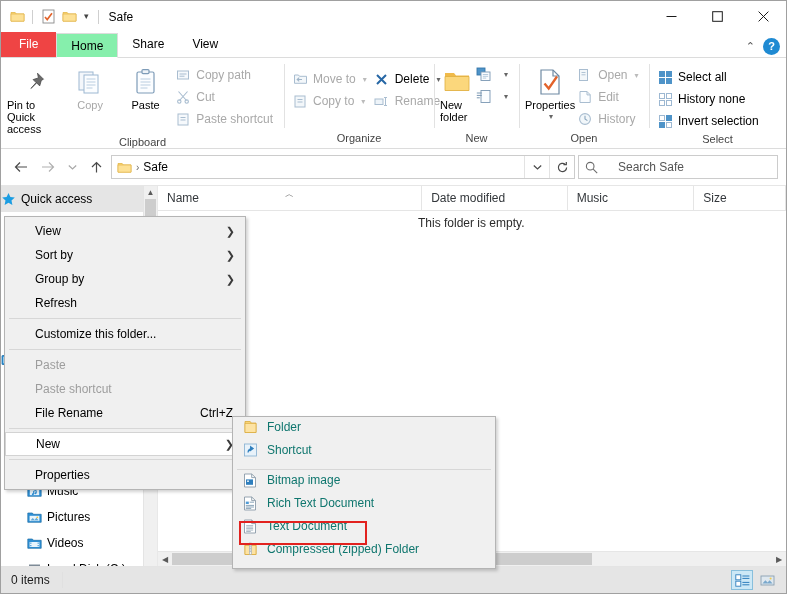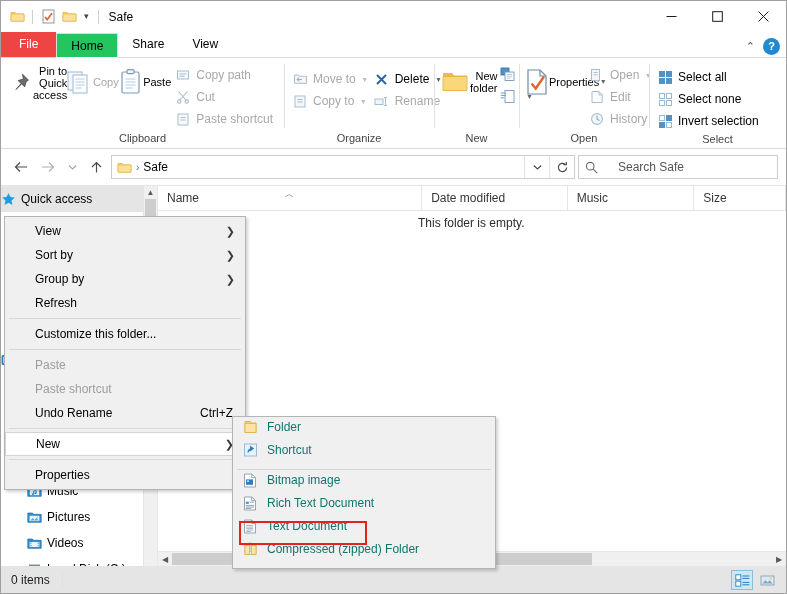--- a/index.html
+++ b/index.html
@@ -86,21 +86,21 @@
     font-size: 12px;
     color: #000;
     box-sizing: border-box;
   }
   .tab.file {
     background: #ef4444;
     color: #ffffff;
     padding: 0 18px;
   }
   .tab.active {
-    background: #22c55e;
+    background: #86efac;
     border: 1px solid #dcdcdc;
     border-bottom: 1px solid #ffffff;
     margin-bottom: -1px;
   }
   .tab-right {
     position: absolute;
     right: 6px; bottom: 2px;
     display: flex; align-items: center; gap: 8px;
   }
   .collapse-chev { color:#555; font-size: 11px; }
@@ -139,23 +139,23 @@
     padding: 4px 6px 0 6px;
   }
   .rgroup-label {
     height: 17px; line-height: 15px;
     text-align: center;
     font-size: 11px;
     color: #444;
   }
   .big-btn {
     width: 58px;
-    display: flex; flex-direction: row; align-items: center;
+    display: flex; flex-direction: column; align-items: center;
     padding-top: 3px;
-    text-align: right;
+    text-align: left;
     font-size: 11px;
     line-height: 12px;
     color: #000;
   }
   .big-btn .glyph { height: 34px; display:flex; align-items:center; justify-content:center; }
   .big-btn.dim { color: #a8a8a8; }
   .small-col { display: flex; flex-direction: column; padding-top: 2px; }
   .small-btn {
     display: flex; align-items: center; gap: 5px;
     height: 22px;
@@ -651,21 +651,21 @@
           </div>
           <div class="small-btn">
             <span class="glyph">
               <svg width="15" height="15" viewBox="0 0 15 15">
                   <rect x="1.5" y="1.5" width="5" height="5" fill="#fff" stroke="#9db8d2" stroke-width="1"></rect>
                   <rect x="8.5" y="1.5" width="5" height="5" fill="#fff" stroke="#9db8d2" stroke-width="1"></rect>
                   <rect x="1.5" y="8.5" width="5" height="5" fill="#fff" stroke="#9db8d2" stroke-width="1"></rect>
                   <rect x="8.5" y="8.5" width="5" height="5" fill="#fff" stroke="#9db8d2" stroke-width="1"></rect>
                 </svg>
             </span>
-            <span>Select none</span>
+            <span>History none</span>
           </div>
           <div class="small-btn">
             <span class="glyph">
               <svg width="15" height="15" viewBox="0 0 15 15">
                   <rect x="1.5" y="1.5" width="5" height="5" fill="#fff" stroke="#9db8d2" stroke-width="1"></rect>
                   <rect x="8" y="1" width="6" height="6" fill="#4e93c8"></rect>
                   <rect x="1" y="8" width="6" height="6" fill="#4e93c8"></rect>
                   <rect x="8.5" y="8.5" width="5" height="5" fill="#fff" stroke="#9db8d2" stroke-width="1"></rect>
                 </svg>
             </span>
@@ -972,21 +972,21 @@
       <div class="ctx-item dim">
         <span class="ctx-ico"></span>
         <span class="ctx-label">Paste</span>
       </div>
       <div class="ctx-item dim">
         <span class="ctx-ico"></span>
         <span class="ctx-label">Paste shortcut</span>
       </div>
       <div class="ctx-item">
         <span class="ctx-ico"></span>
-        <span class="ctx-label">Undo Rename</span>
+        <span class="ctx-label">File Rename</span>
         <span class="ctx-accel">Ctrl+Z</span>
       </div>
       <div class="ctx-sep"></div>
       <div class="ctx-item hot">
         <span class="ctx-ico"></span>
         <span class="ctx-label">New</span>
         <span class="ctx-arrow">❯</span>
       </div>
       <div class="ctx-sep"></div>
       <div class="ctx-item">

